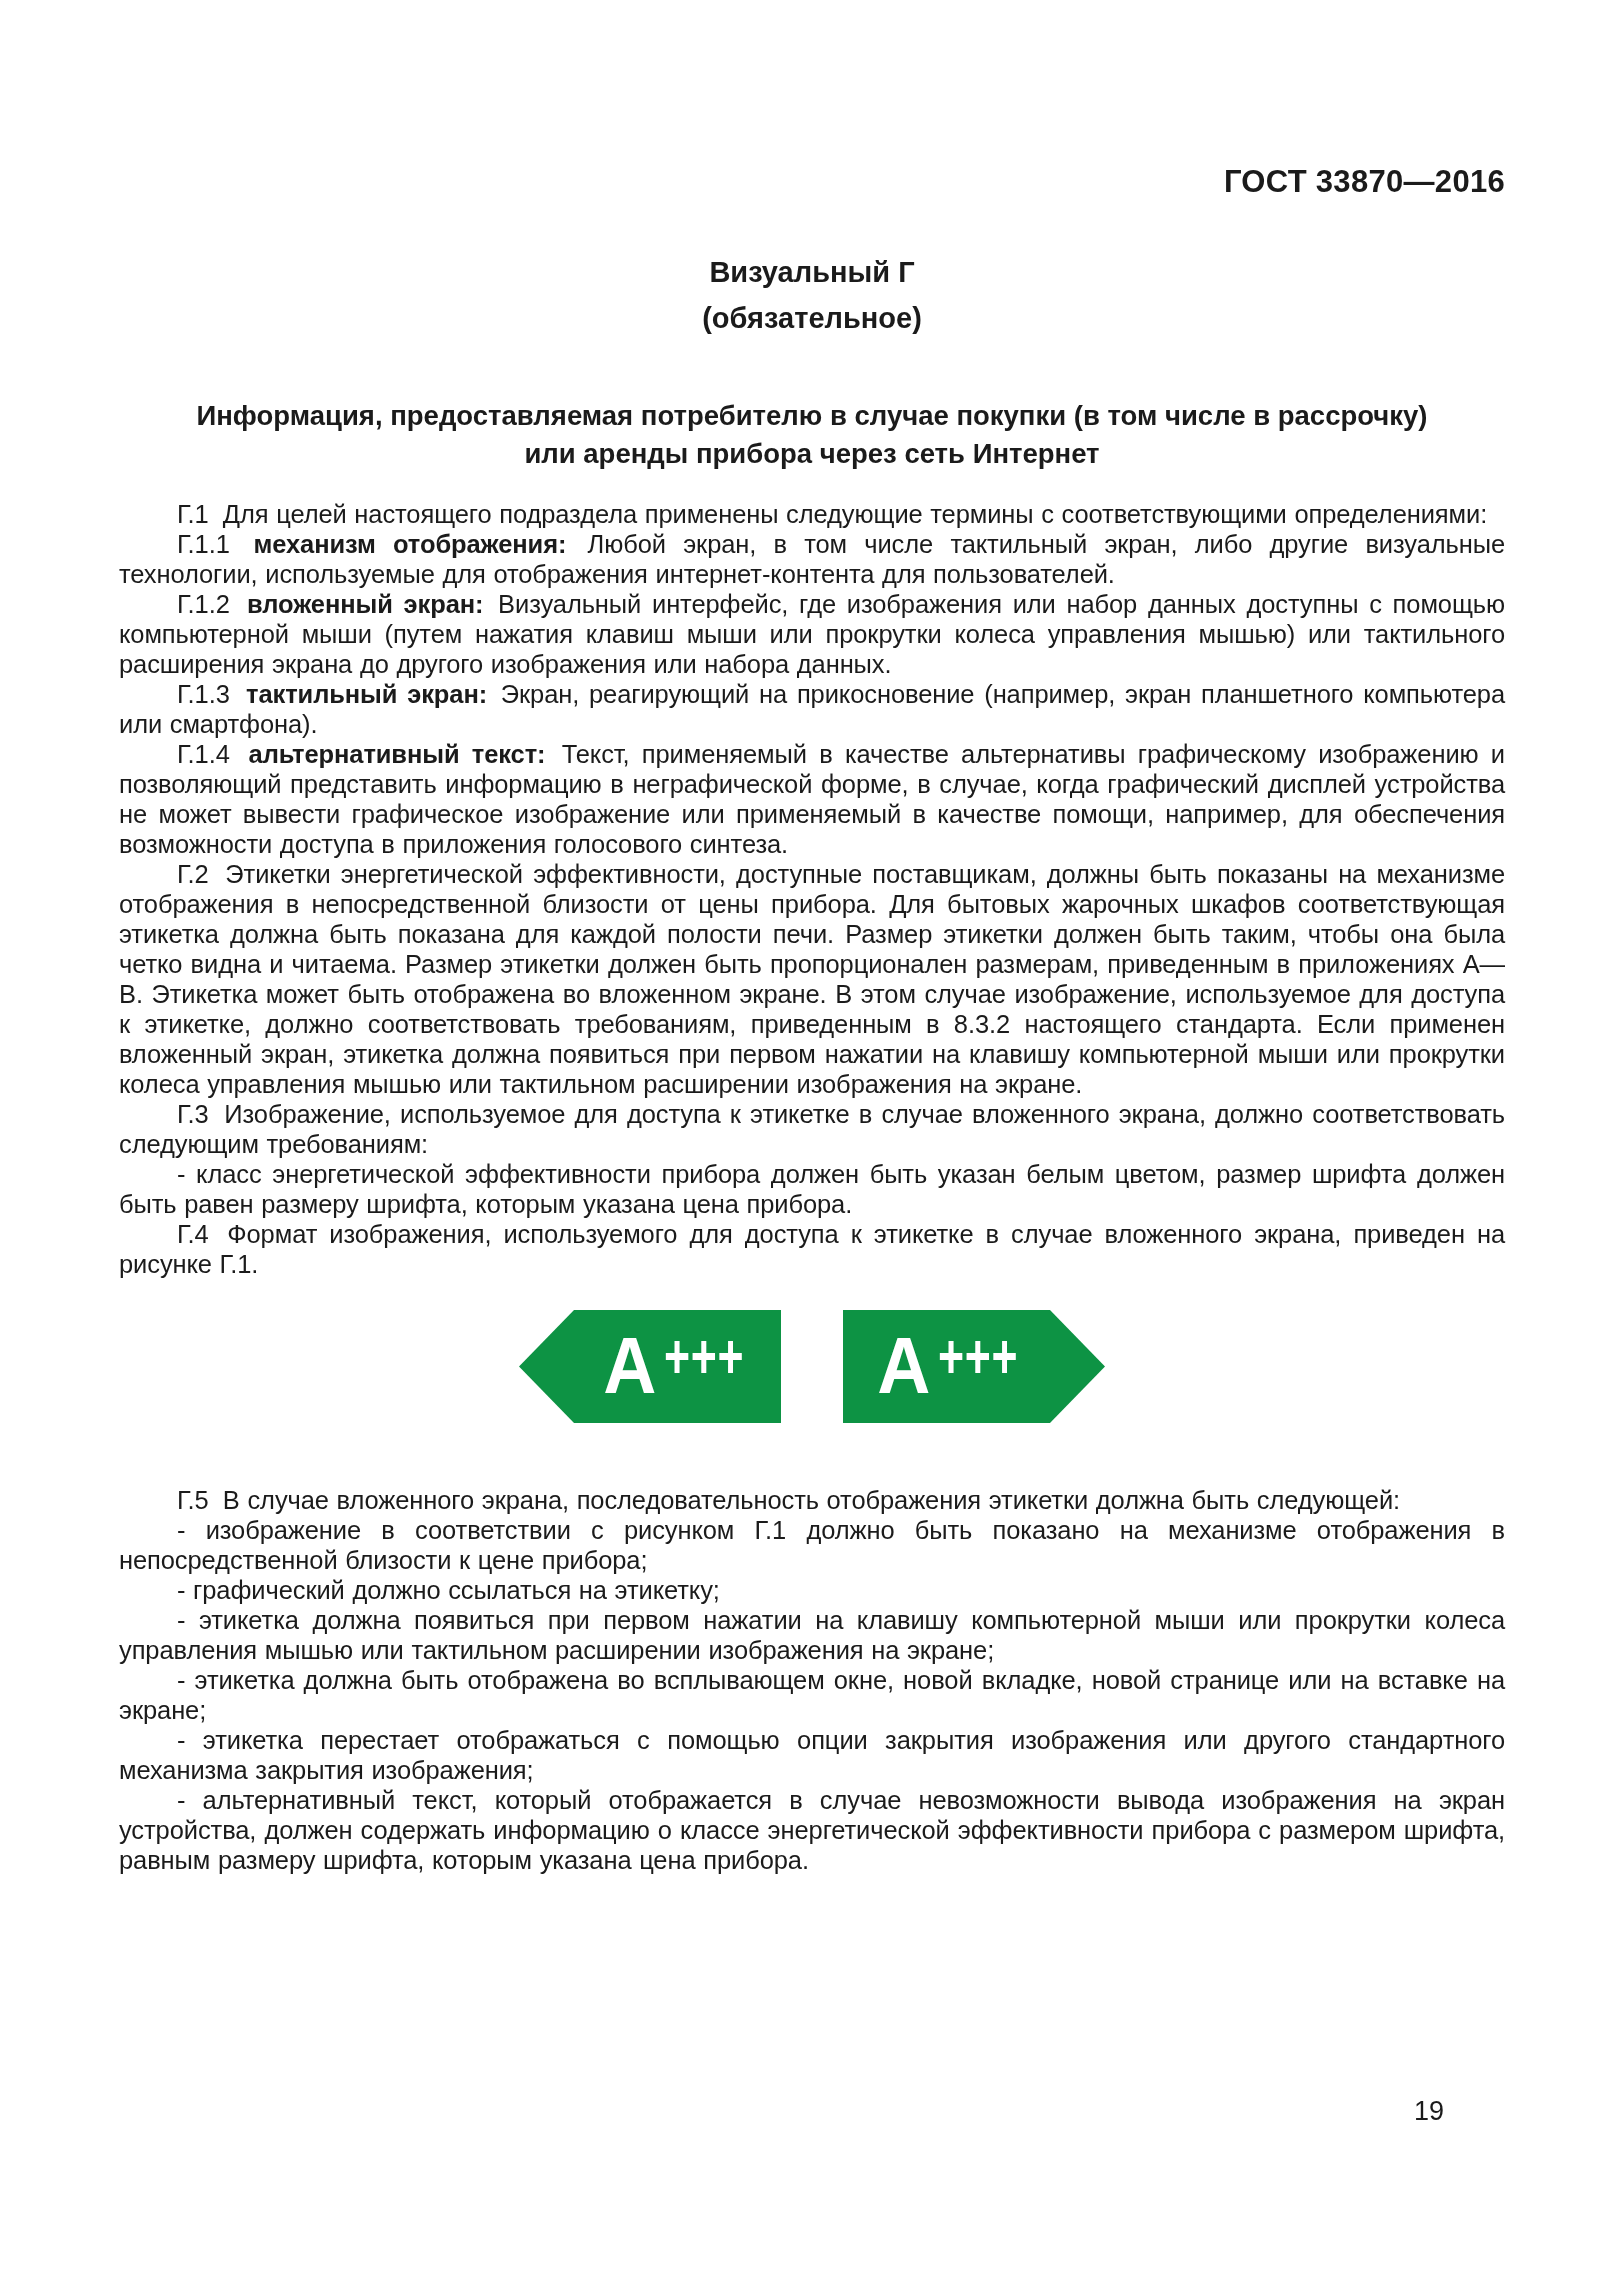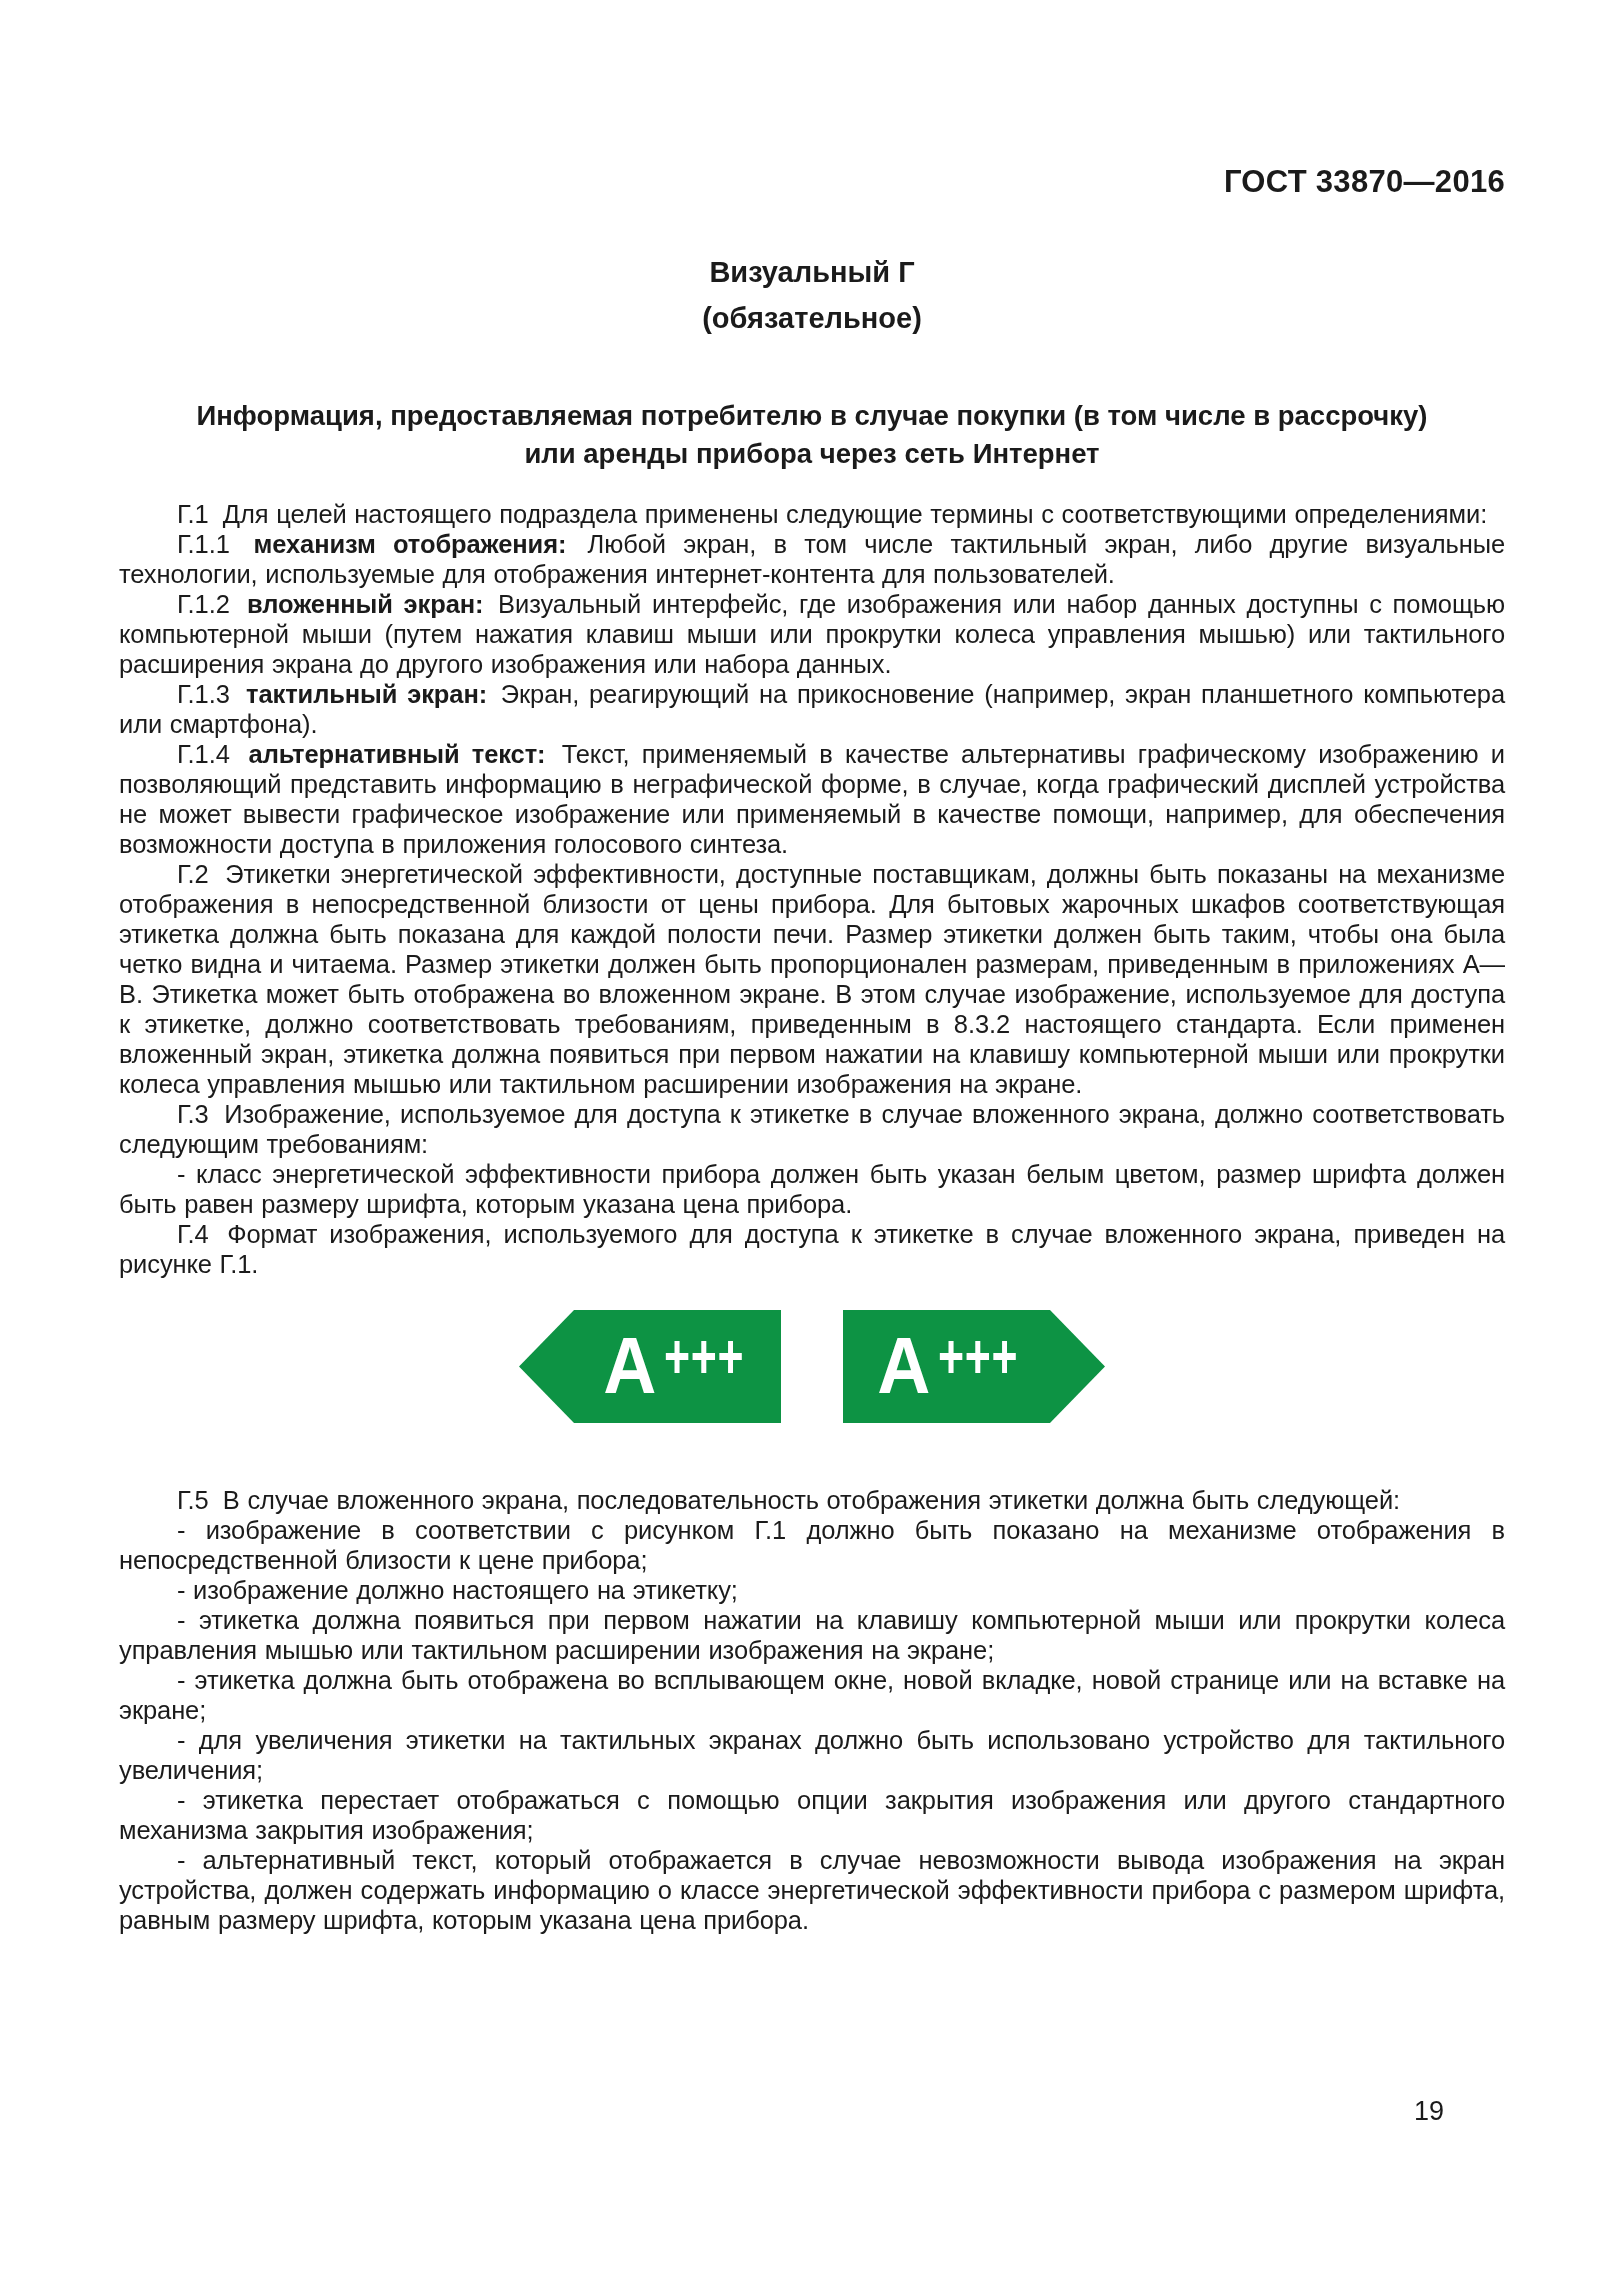--- a/index.html
+++ b/index.html
@@ -209,34 +209,31 @@
     <p class="para">
       <span class="pnum">Г.5</span>
       <span>В случае вложенного экрана, последовательность отображения этикетки должна быть следующей:</span>
     </p>
 
     <p class="para">
       <span>- изображение в соответствии с рисунком Г.1 должно быть показано на механизме отображения в непосредственной близости к цене прибора;</span>
     </p>
 
     <p class="para">
-      <span>- изображение должно настоящего на этикетку;</span>
+      <span>- графический должно ссылаться на этикетку;</span>
     </p>
 
     <p class="para">
       <span>- этикетка должна появиться при первом нажатии на клавишу компьютерной мыши или прокрутки колеса управления мышью или тактильном расширении изображения на экране;</span>
     </p>
 
     <p class="para">
       <span>- этикетка должна быть отображена во всплывающем окне, новой вкладке, новой странице или на вставке на экране;</span>
     </p>
 
-    <p class="para">
-      <span>- для увеличения этикетки на тактильных экранах должно быть использовано устройство для тактильного увеличения;</span>
-    </p>
 
     <p class="para">
       <span>- этикетка перестает отображаться с помощью опции закрытия изображения или другого стандартного механизма закрытия изображения;</span>
     </p>
 
     <p class="para">
       <span>- альтернативный текст, который отображается в случае невозможности вывода изображения на экран устройства, должен содержать информацию о классе энергетической эффективности прибора с размером шрифта, равным размеру шрифта, которым указана цена прибора.</span>
     </p>
 
   </div>

